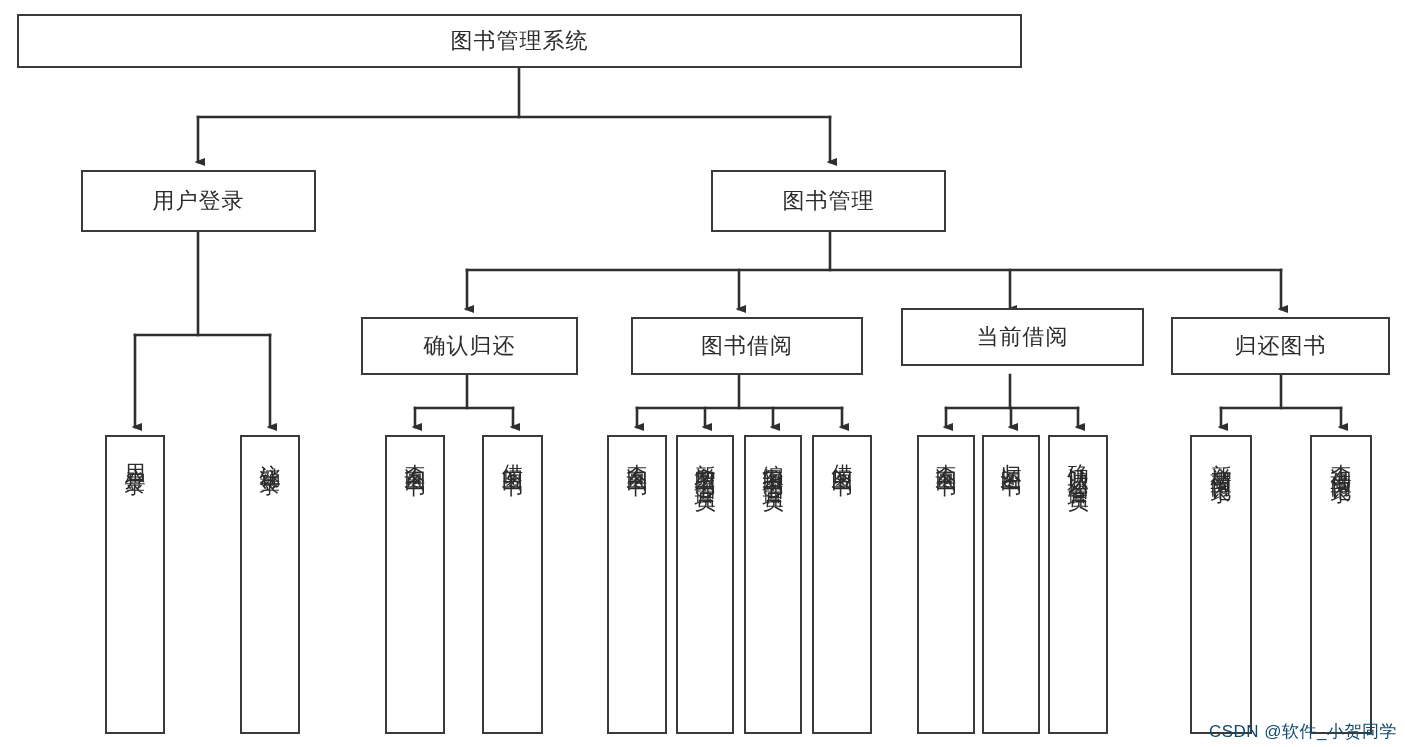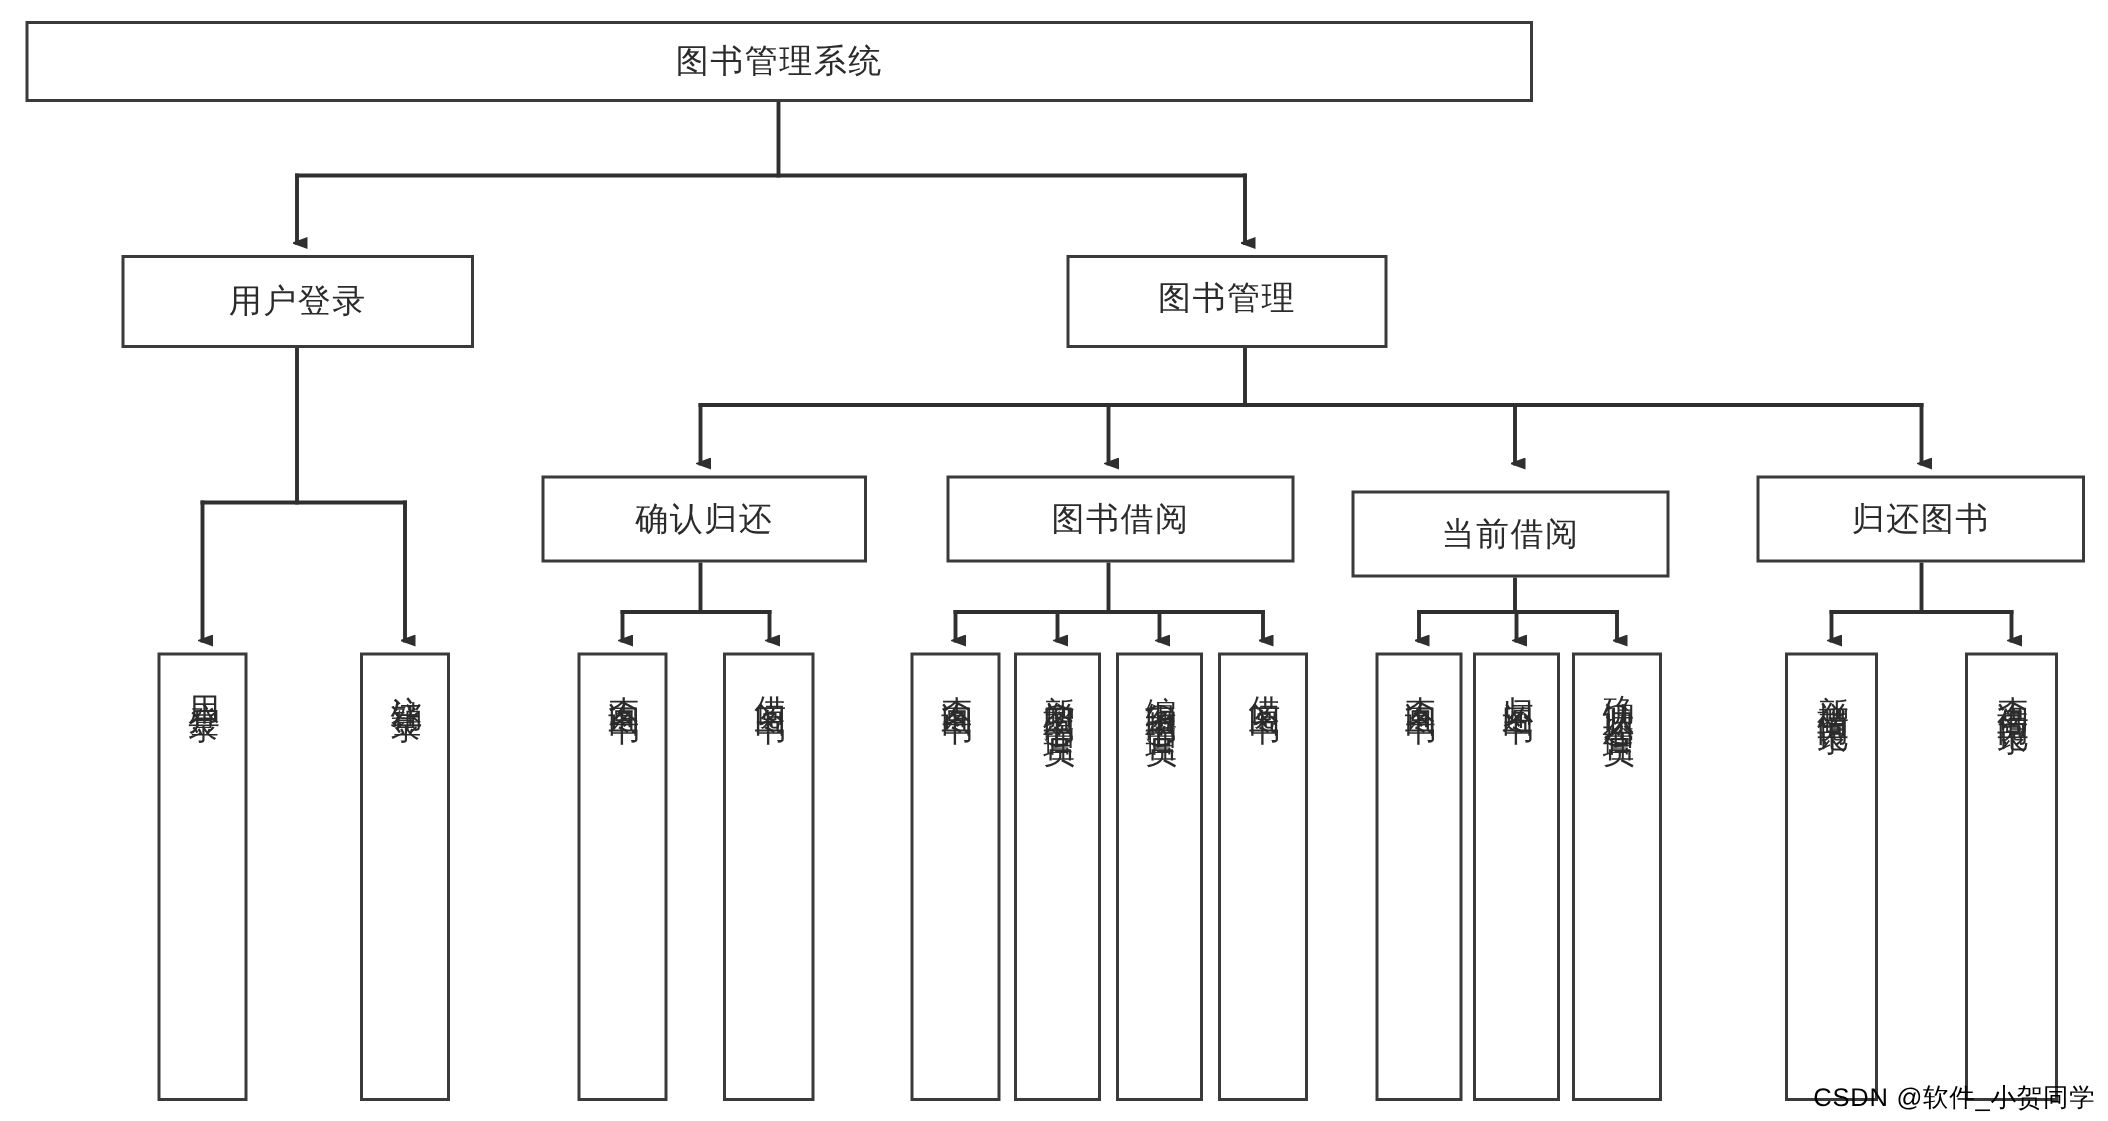--- a/index.html
+++ b/index.html
@@ -56,21 +56,21 @@
     letter-spacing: 4px;
     line-height: 1.05;
     white-space: nowrap;
     display: block;
   }
   .watermark {
     position: absolute;
     right: 8px;
     bottom: 4px;
     font-size: 17px;
-    color: #000000;
+    color: #0c4a6e;
     letter-spacing: 0.5px;
     white-space: nowrap;
     user-select: none;
   }
 </style>
 </head>
 <body>
 
 <div id="canvas">
 
@@ -126,31 +126,31 @@
     </g>
   </svg>
 
   <div class="node horiz root" style="left:17px; top:14px; width:1005px; height:54px;">
     <span>图书管理系统</span>
   </div>
 
   <div class="node horiz" style="left:81px; top:170px; width:235px; height:62px;">
     <span>用户登录</span>
   </div>
-  <div class="node horiz" style="left:711px; top:170px; width:214px; height:62px;font-family:Liberation Mono, monospace;">
+  <div class="node horiz" style="left:711px; top:170px; width:235px; height:62px;">
     <span>图书管理</span>
   </div>
 
   <div class="node horiz" style="left:361px; top:317px; width:217px; height:58px;">
     <span>确认归还</span>
   </div>
   <div class="node horiz" style="left:631px; top:317px; width:232px; height:58px;">
     <span>图书借阅</span>
   </div>
-  <div class="node horiz" style="left:901px; top:327px; width:212px; height:58px;">
+  <div class="node horiz" style="left:901px; top:308px; width:243px; height:58px;">
     <span>当前借阅</span>
   </div>
   <div class="node horiz" style="left:1171px; top:317px; width:219px; height:58px;">
     <span>归还图书</span>
   </div>
 
   <div class="node leaf" style="left:105px; top:435px; width:60px; height:299px;">
     <span class="vtext">用户登录</span>
   </div>
   <div class="node leaf" style="left:240px; top:435px; width:60px; height:299px;">

